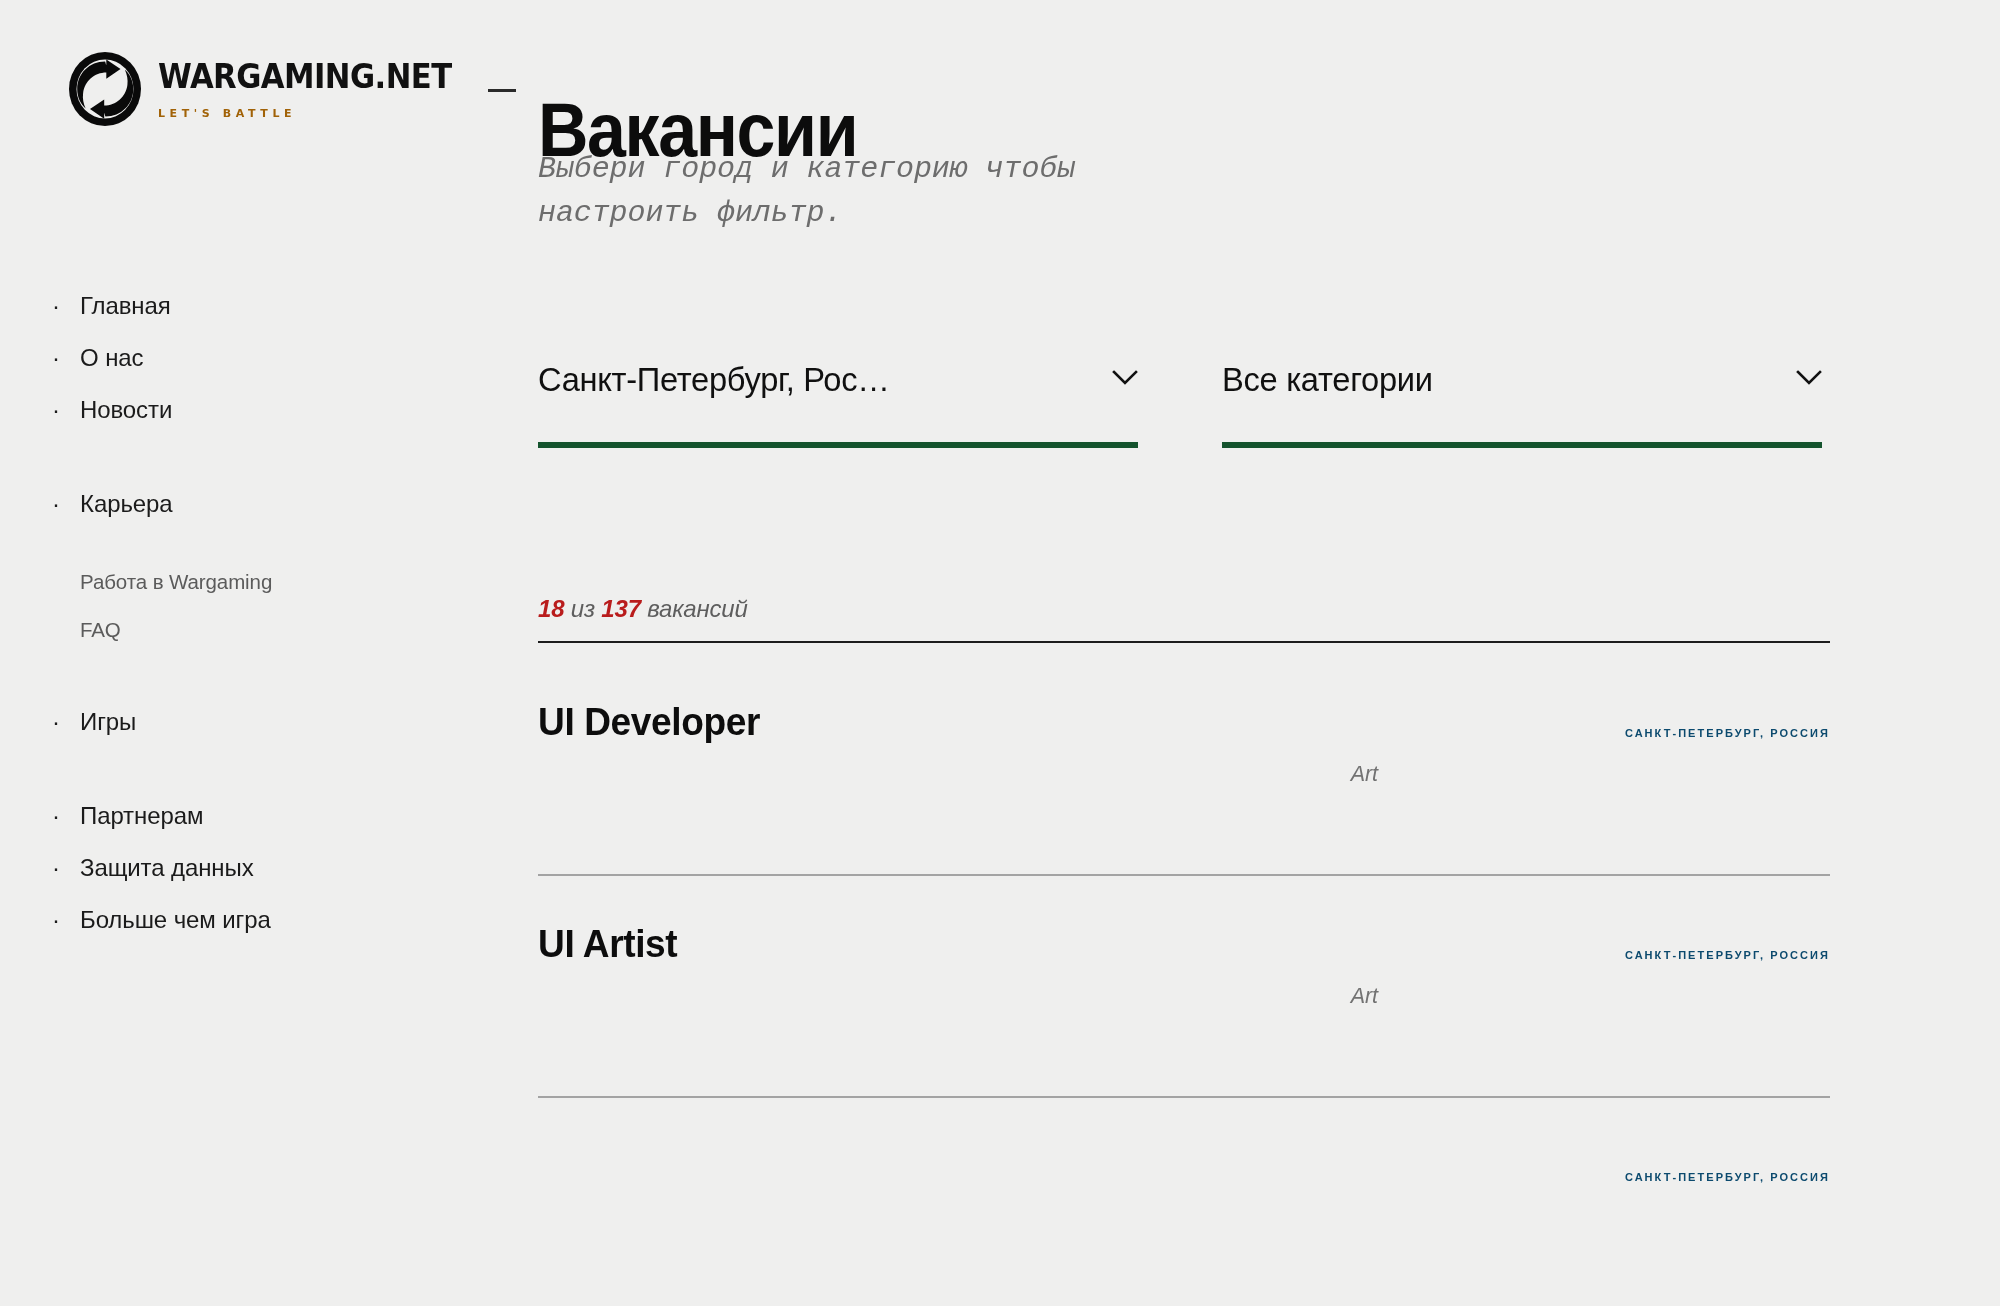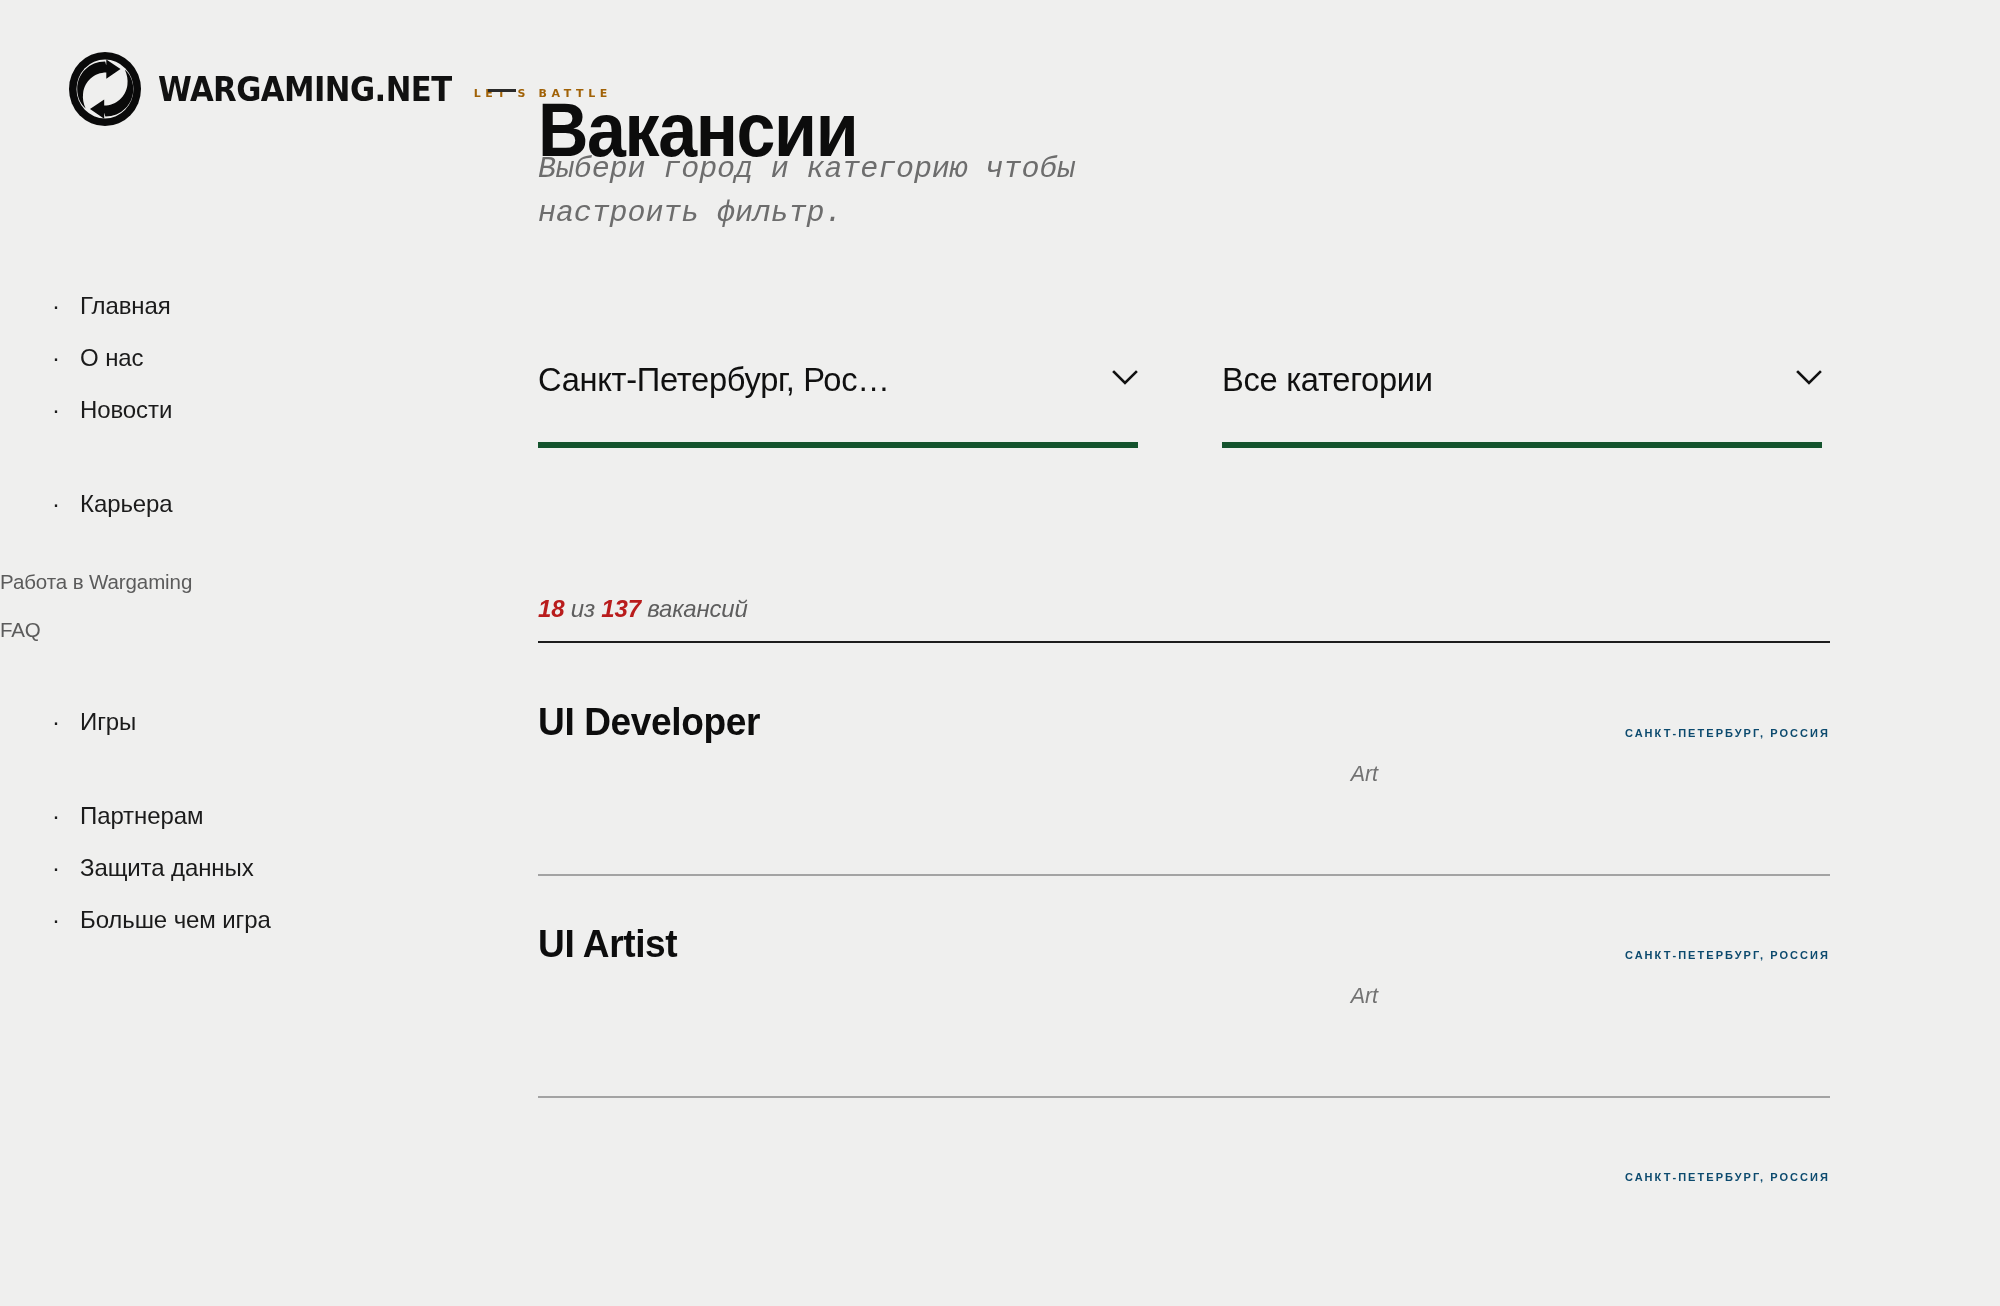--- a/index.html
+++ b/index.html
@@ -31,21 +31,21 @@
     align-items: center;
   }
   .brand-mark {
     width: 74px;
     height: 74px;
     flex: 0 0 74px;
   }
   .brand-words {
     margin-left: 16px;
     display: flex;
-    flex-direction: row;
+    flex-direction: column;
     justify-content: center;
   }
   .brand-name {
     font-family: "DejaVu Sans", sans-serif;
     font-weight: 700;
     font-size: 33px;
     letter-spacing: -0.6px;
     line-height: 1;
     color: #111111;
     transform: scaleX(0.93);
@@ -125,20 +125,21 @@
     color: #1b1b1b;
     font-size: 24px;
   }
   .nav-item span.nav-label {
     margin-left: 28px;
   }
   .nav-sub {
     display: block;
     height: 48px;
     line-height: 48px;
+    padding-left: 80px;
     font-size: 20.5px;
     color: #5b5b5b;
     letter-spacing: -0.1px;
     cursor: pointer;
   }
 
   
   .main {
     position: absolute;
     left: 538px;

